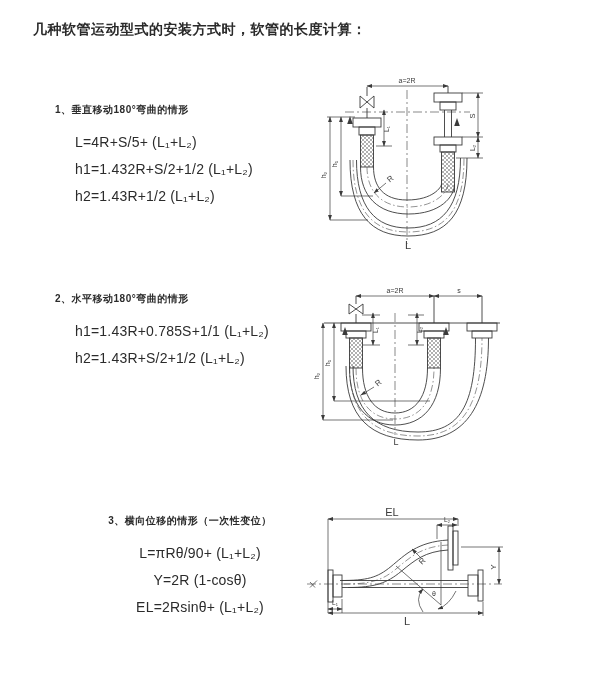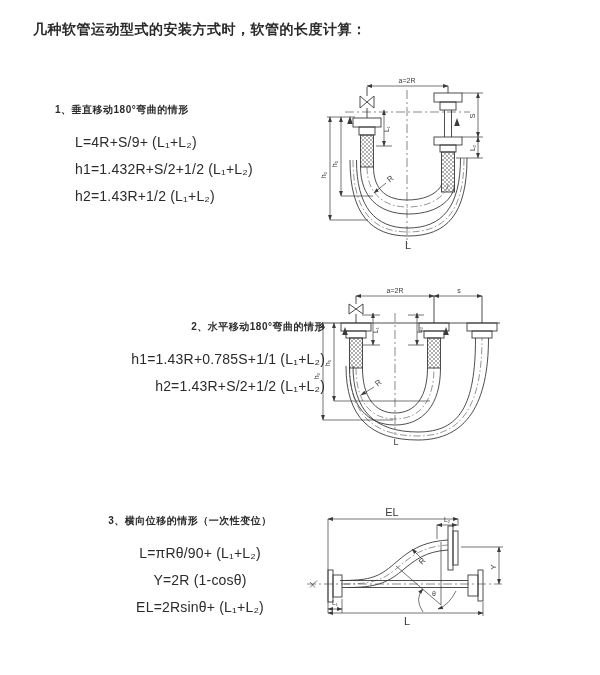--- a/index.html
+++ b/index.html
@@ -13,37 +13,37 @@
   }
   .page-title {
     position:absolute; left:33px; top:21px;
     font-size:14px; font-weight:bold; letter-spacing:0.5px;
     white-space:nowrap;
   }
   .section { position:absolute; left:55px; width:270px; }
   .sec-heading { font-size:10px; font-weight:bold; letter-spacing:0.5px; margin-bottom:17px; white-space:nowrap; }
   .formula { font-size:14px; margin:0 0 11px 20px; letter-spacing:0.2px; white-space:nowrap; }
   #section-1 { top:103px; }
-  #section-2 { top:320px;text-align:right; }
+  #section-2 { top:292px; }
   #section-3 { top:514px;text-align:center; }
   .diagram { position:absolute; }
   #diagram-1 { left:315px; top:72px; }
   #diagram-2 { left:310px; top:283px; }
   #diagram-3 { left:295px; top:495px; }
   svg { display:block; }
   svg text { font-family:"Liberation Sans","DejaVu Sans",sans-serif; fill:#3a3a3a; }
 </style>
 </head>
 <body>
 
 <div class="page-title">几种软管运动型式的安装方式时，软管的长度计算：</div>
 
 <div class="section" id="section-1">
   <div class="sec-heading">1、垂直移动180°弯曲的情形</div>
-  <div class="formula">L=4R+S/9+ (L₁+L₂)</div>
+  <div class="formula">L=4R+S/5+ (L₁+L₂)</div>
   <div class="formula">h1=1.432R+S/2+1/2 (L₁+L₂)</div>
   <div class="formula">h2=1.43R+1/2 (L₁+L₂)</div>
 </div>
 
 <div class="section" id="section-2">
   <div class="sec-heading">2、水平移动180°弯曲的情形</div>
   <div class="formula">h1=1.43R+0.785S+1/1 (L₁+L₂)</div>
   <div class="formula">h2=1.43R+S/2+1/2 (L₁+L₂)</div>
 </div>
 

